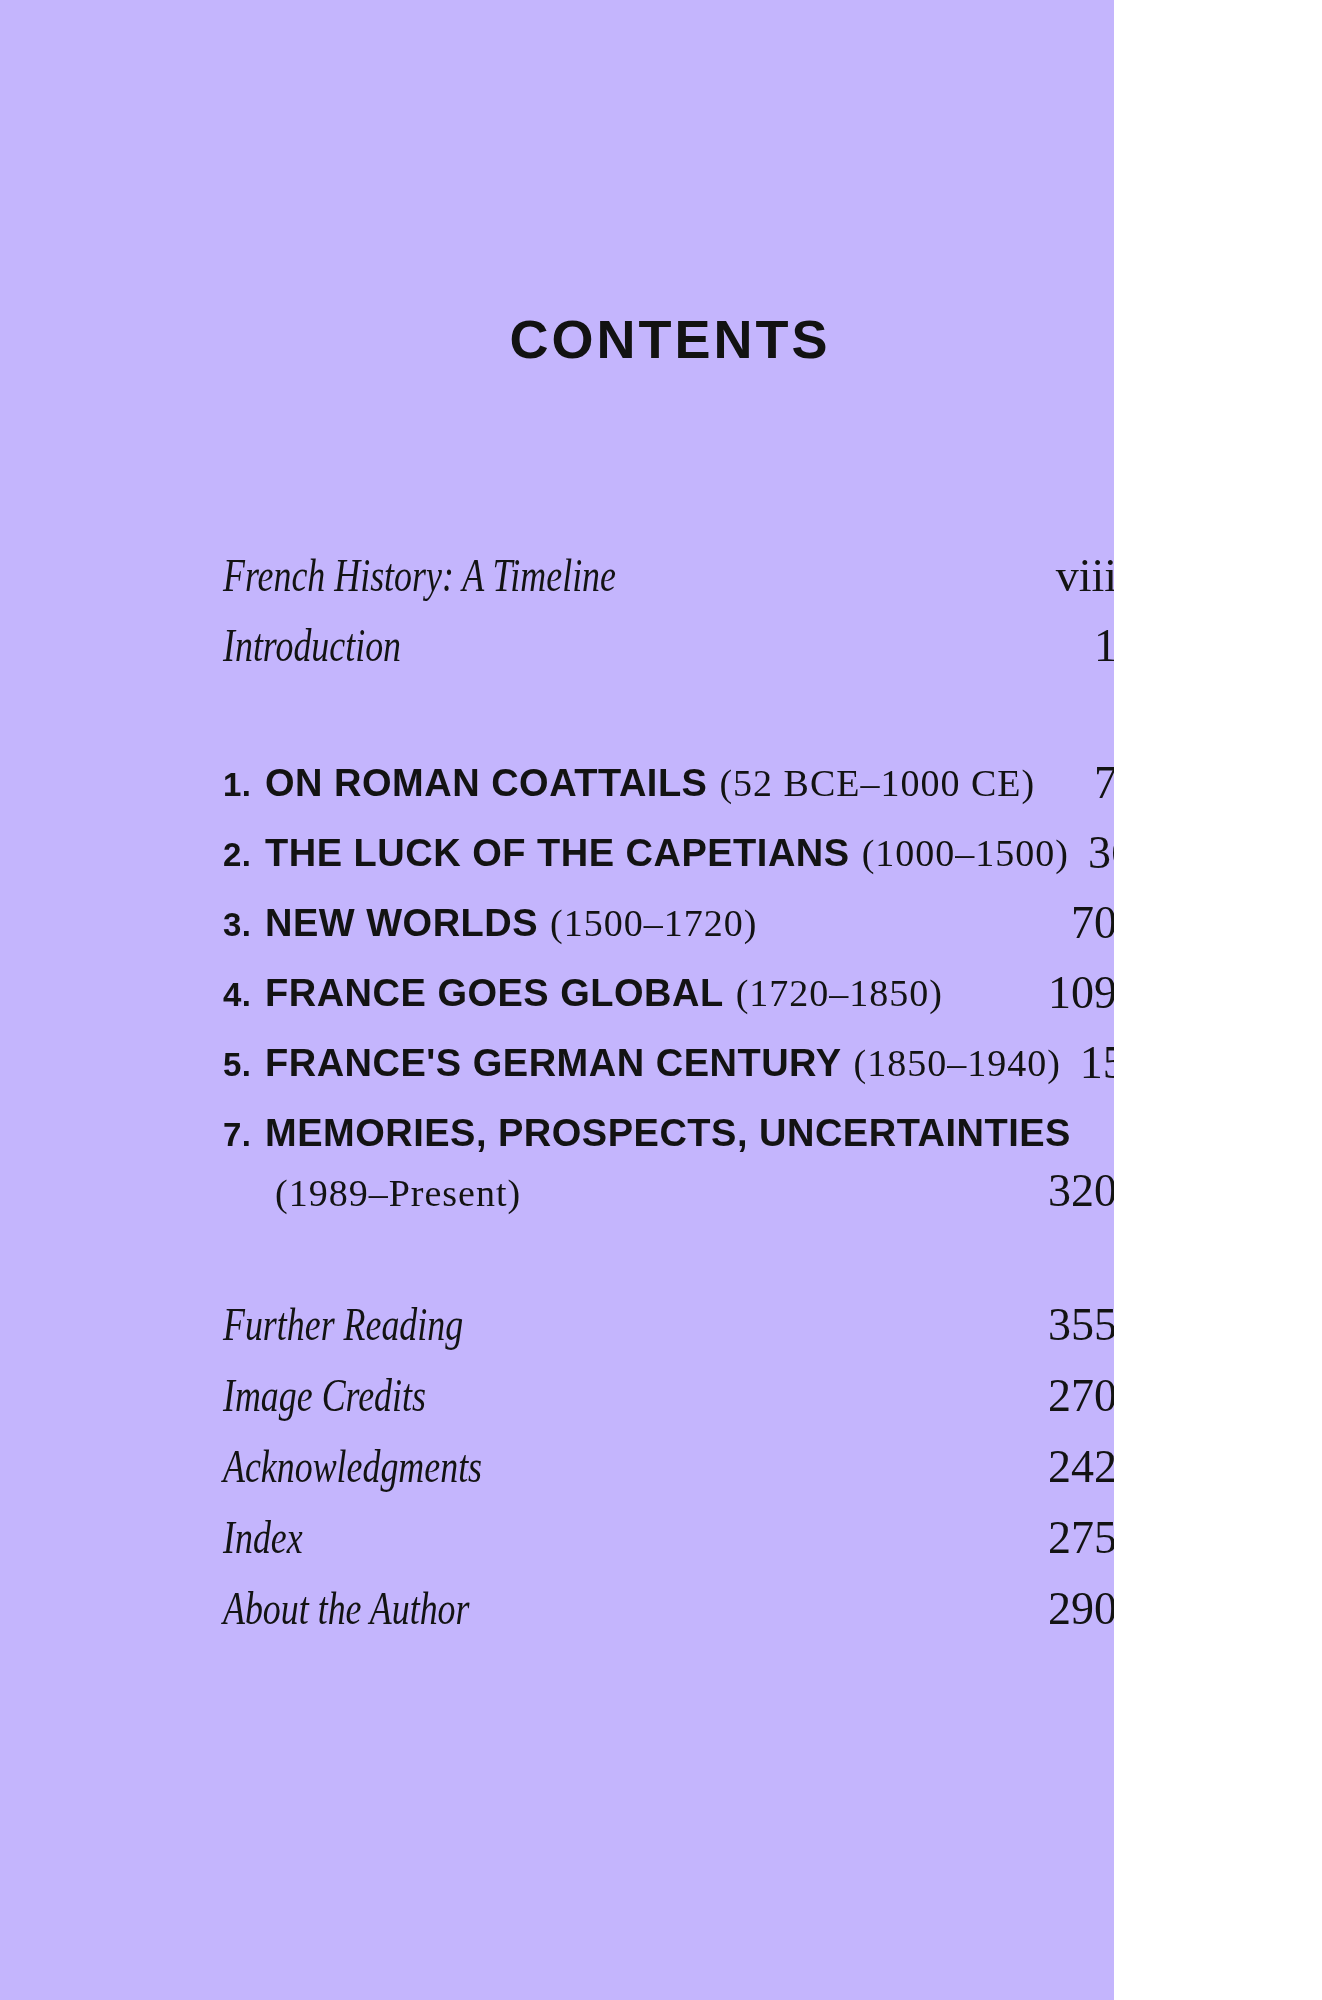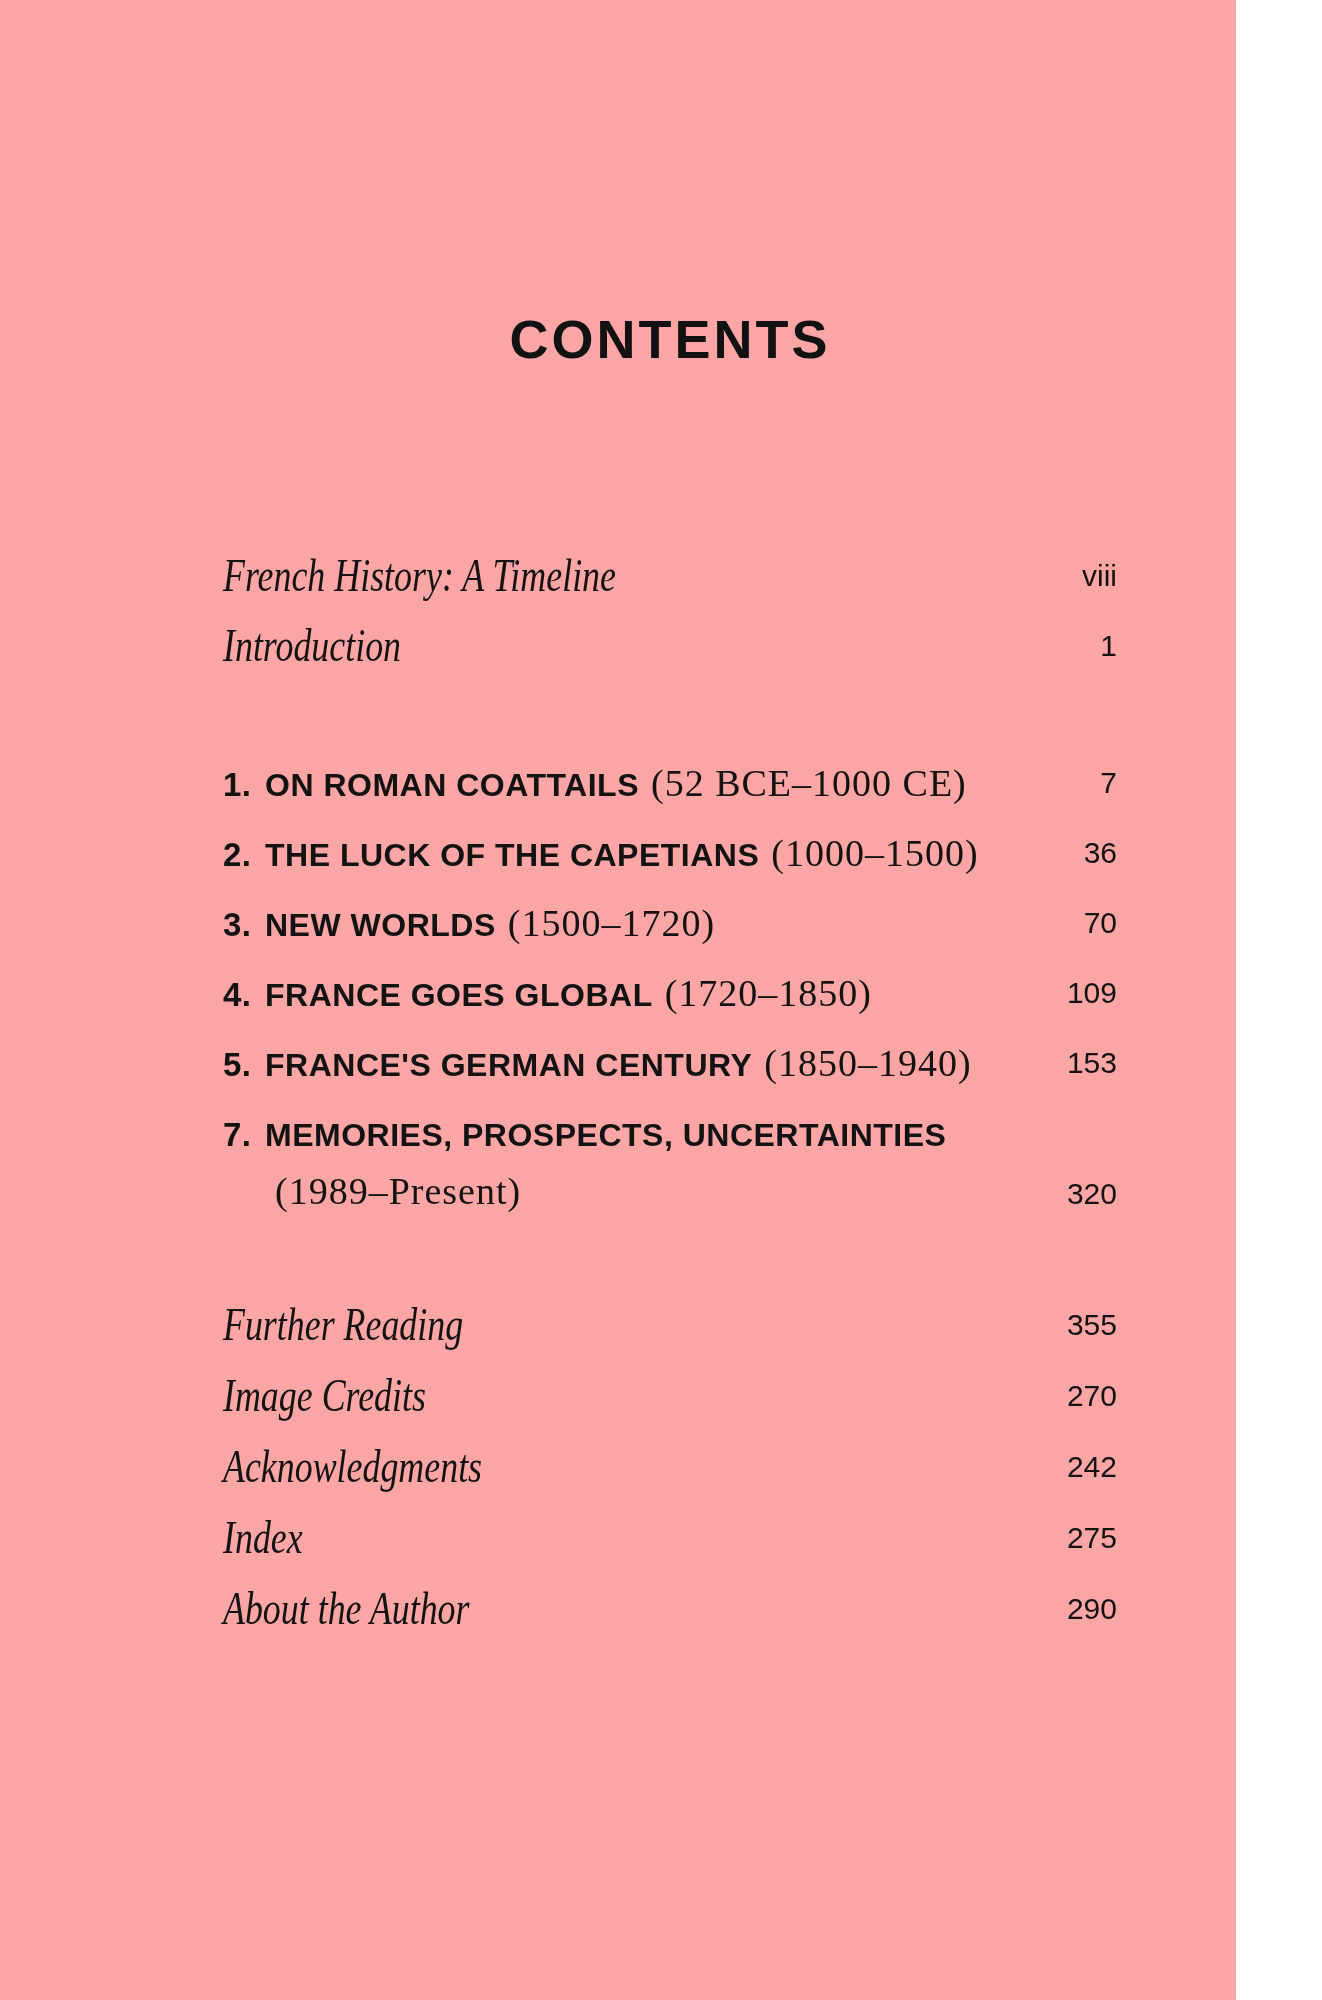--- a/index.html
+++ b/index.html
@@ -1,48 +1,48 @@
 <!DOCTYPE html>
 <html><head>
 <meta charset="utf-8">
 <style>
   html,body{margin:0;padding:0;background:#ffffff;}
   .page{
-    position:relative;width:1236px;height:2000px;background:#fca5a5;
+    position:relative;width:1114px;height:2000px;background:#c4b5fd;
     color:#131313;font-family:"Liberation Serif","DejaVu Serif",serif;
     overflow:hidden;
   }
   .content{position:absolute;left:223px;top:0;width:894px;}
   .toc-title{
     margin:312px 0 0 0;
     font-family:"Liberation Sans","DejaVu Sans",sans-serif;
     font-weight:bold;font-size:54px;line-height:54px;
     letter-spacing:3px;text-align:center;color:#121212;
   }
   .row{display:flex;justify-content:space-between;align-items:flex-start;}
   .front{margin-top:175px;}
   .back{margin-top:75px;}
   .italic-row{height:70px;font-style:italic;font-size:46px;line-height:70px;}
   .back .italic-row{height:71px;line-height:71px;}
   .label{display:inline-block;transform:scaleX(0.78);transform-origin:0 0;white-space:nowrap;}
   .pagenum{
-    font-family:Liberation Sans, sans-serif;
-    font-style:normal;font-size:30px;margin-left:19px;
+    font-family:Liberation Serif, serif;
+    font-style:normal;font-size:46px;margin-left:19px;
   }
   .chapters{margin-top:67px;font-size:38px;line-height:70px;}
   .ch-row{height:70px;}
   .ch-left{white-space:nowrap;}
   .ch-num{
     display:inline-block;width:42px;
     font-family:"Liberation Sans","DejaVu Sans",sans-serif;
     font-weight:bold;font-size:33px;letter-spacing:0.5px;
   }
   .ch-title{
     font-family:"Liberation Sans","DejaVu Sans",sans-serif;
-    font-weight:bold;font-size:32px;letter-spacing:0.5px;
+    font-weight:bold;font-size:38px;letter-spacing:0.5px;
   }
   .ch-dates{margin-left:12px;letter-spacing:1px;}
   .ch7-line1{height:70px;line-height:70px;white-space:nowrap;}
   .ch7-line2{display:flex;justify-content:space-between;align-items:baseline;height:46px;line-height:46px;}
   .ch7-line2 .ch-dates{margin-left:52px;}
 </style>
 </head>
 <body>
 
 <div class="page">

